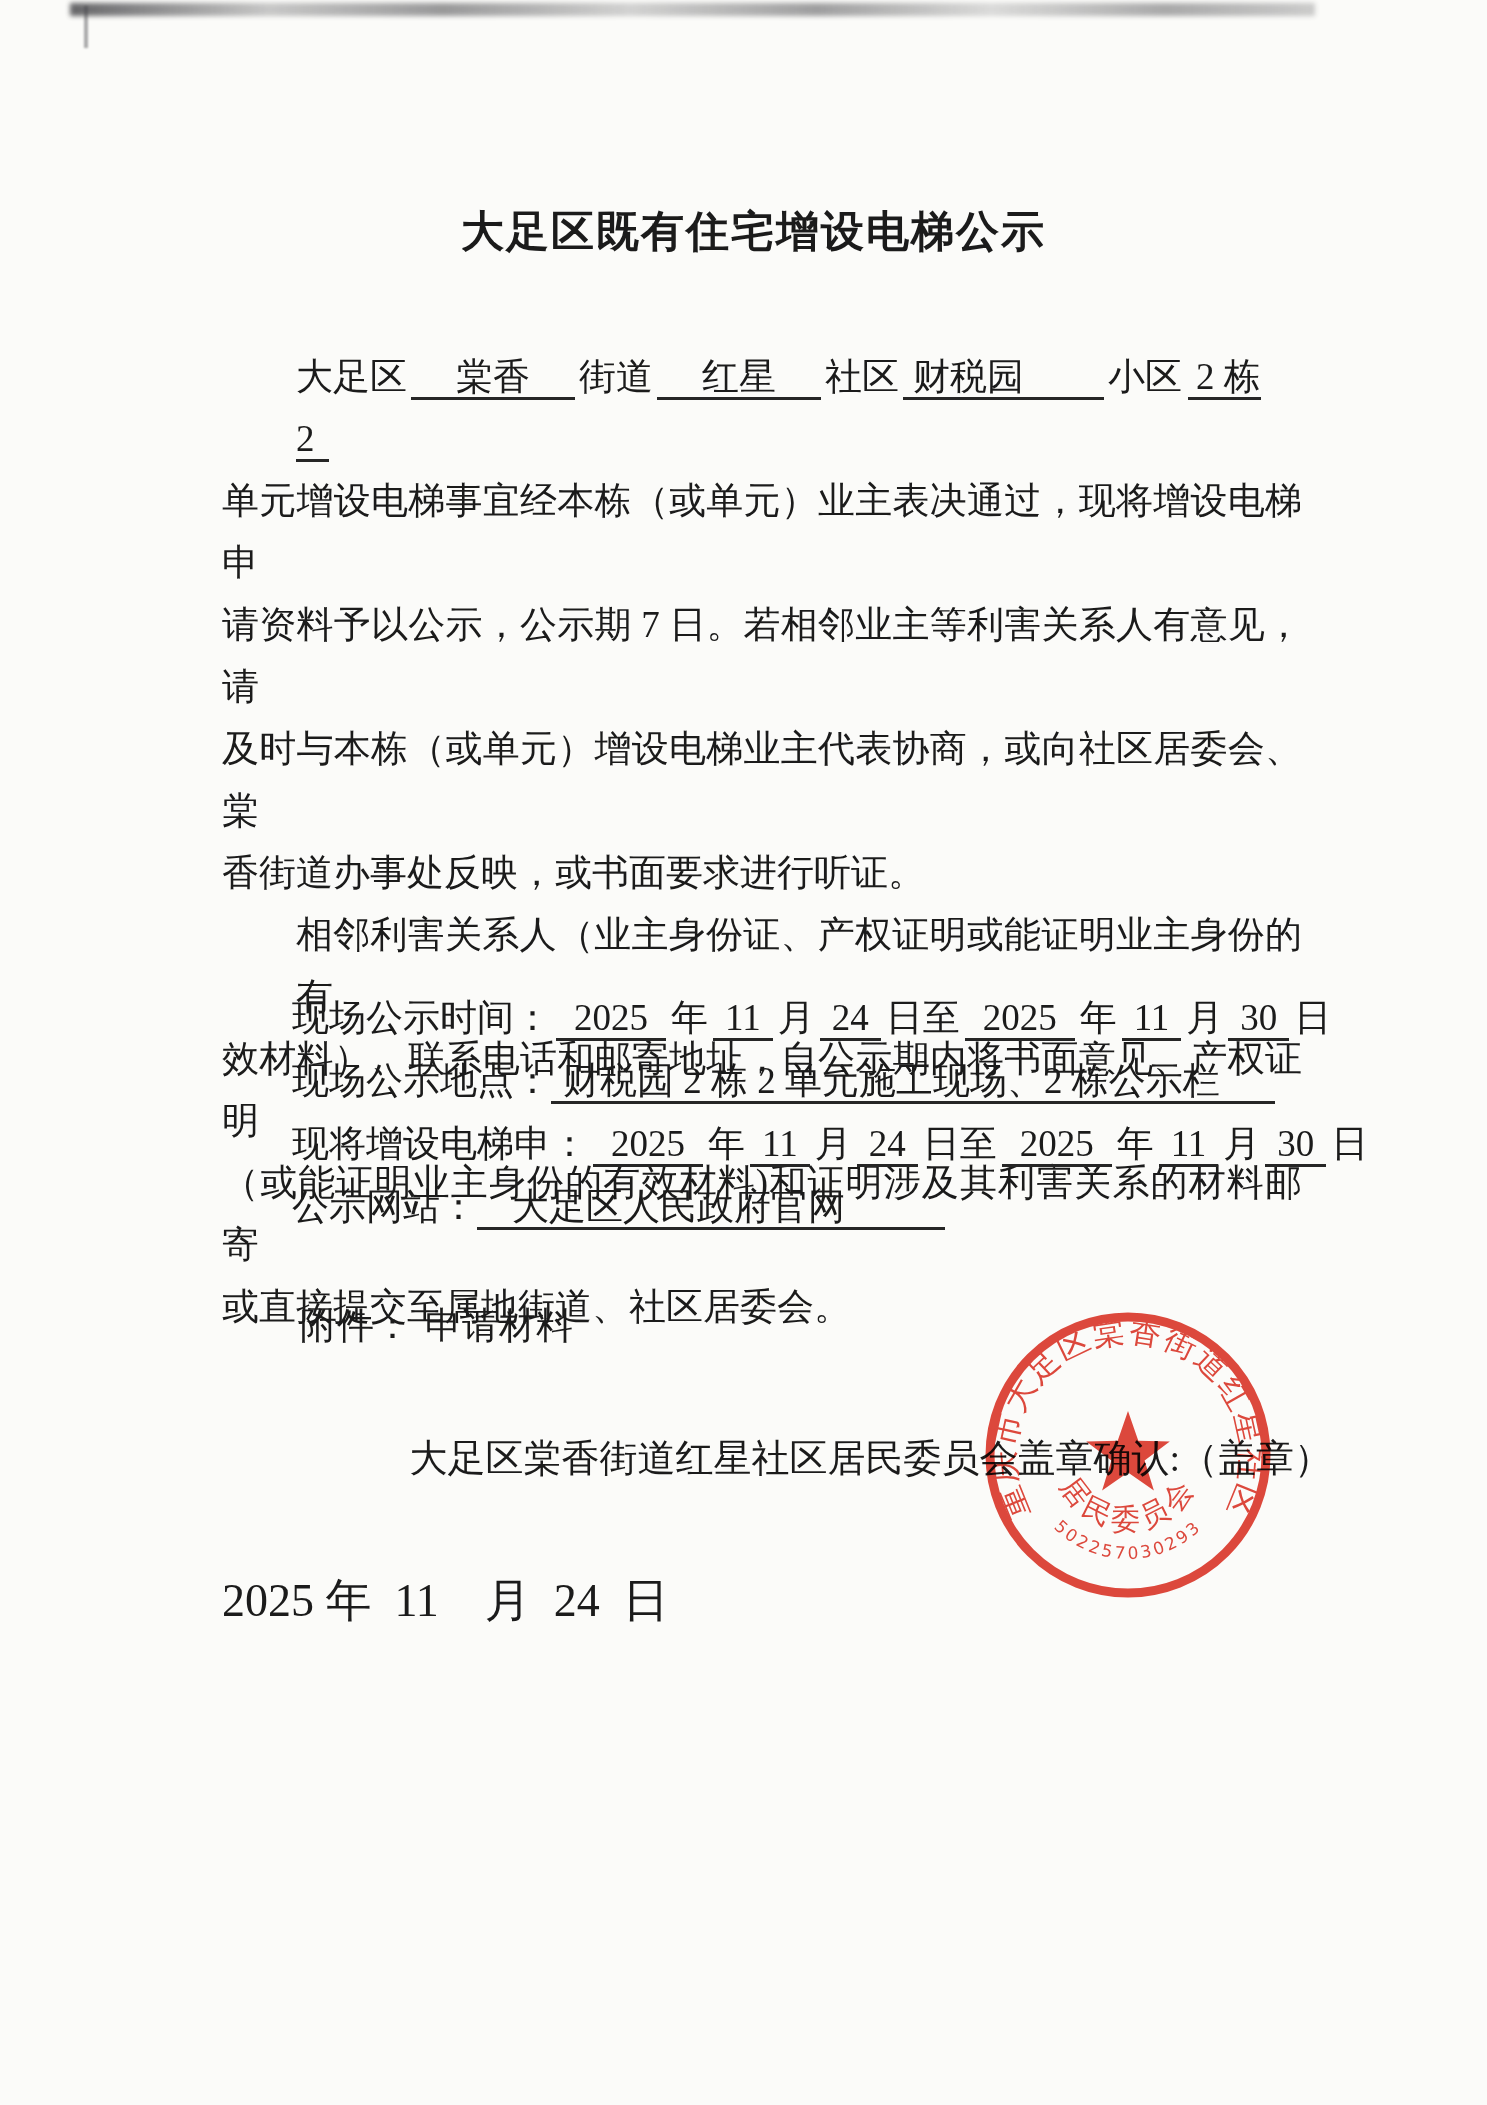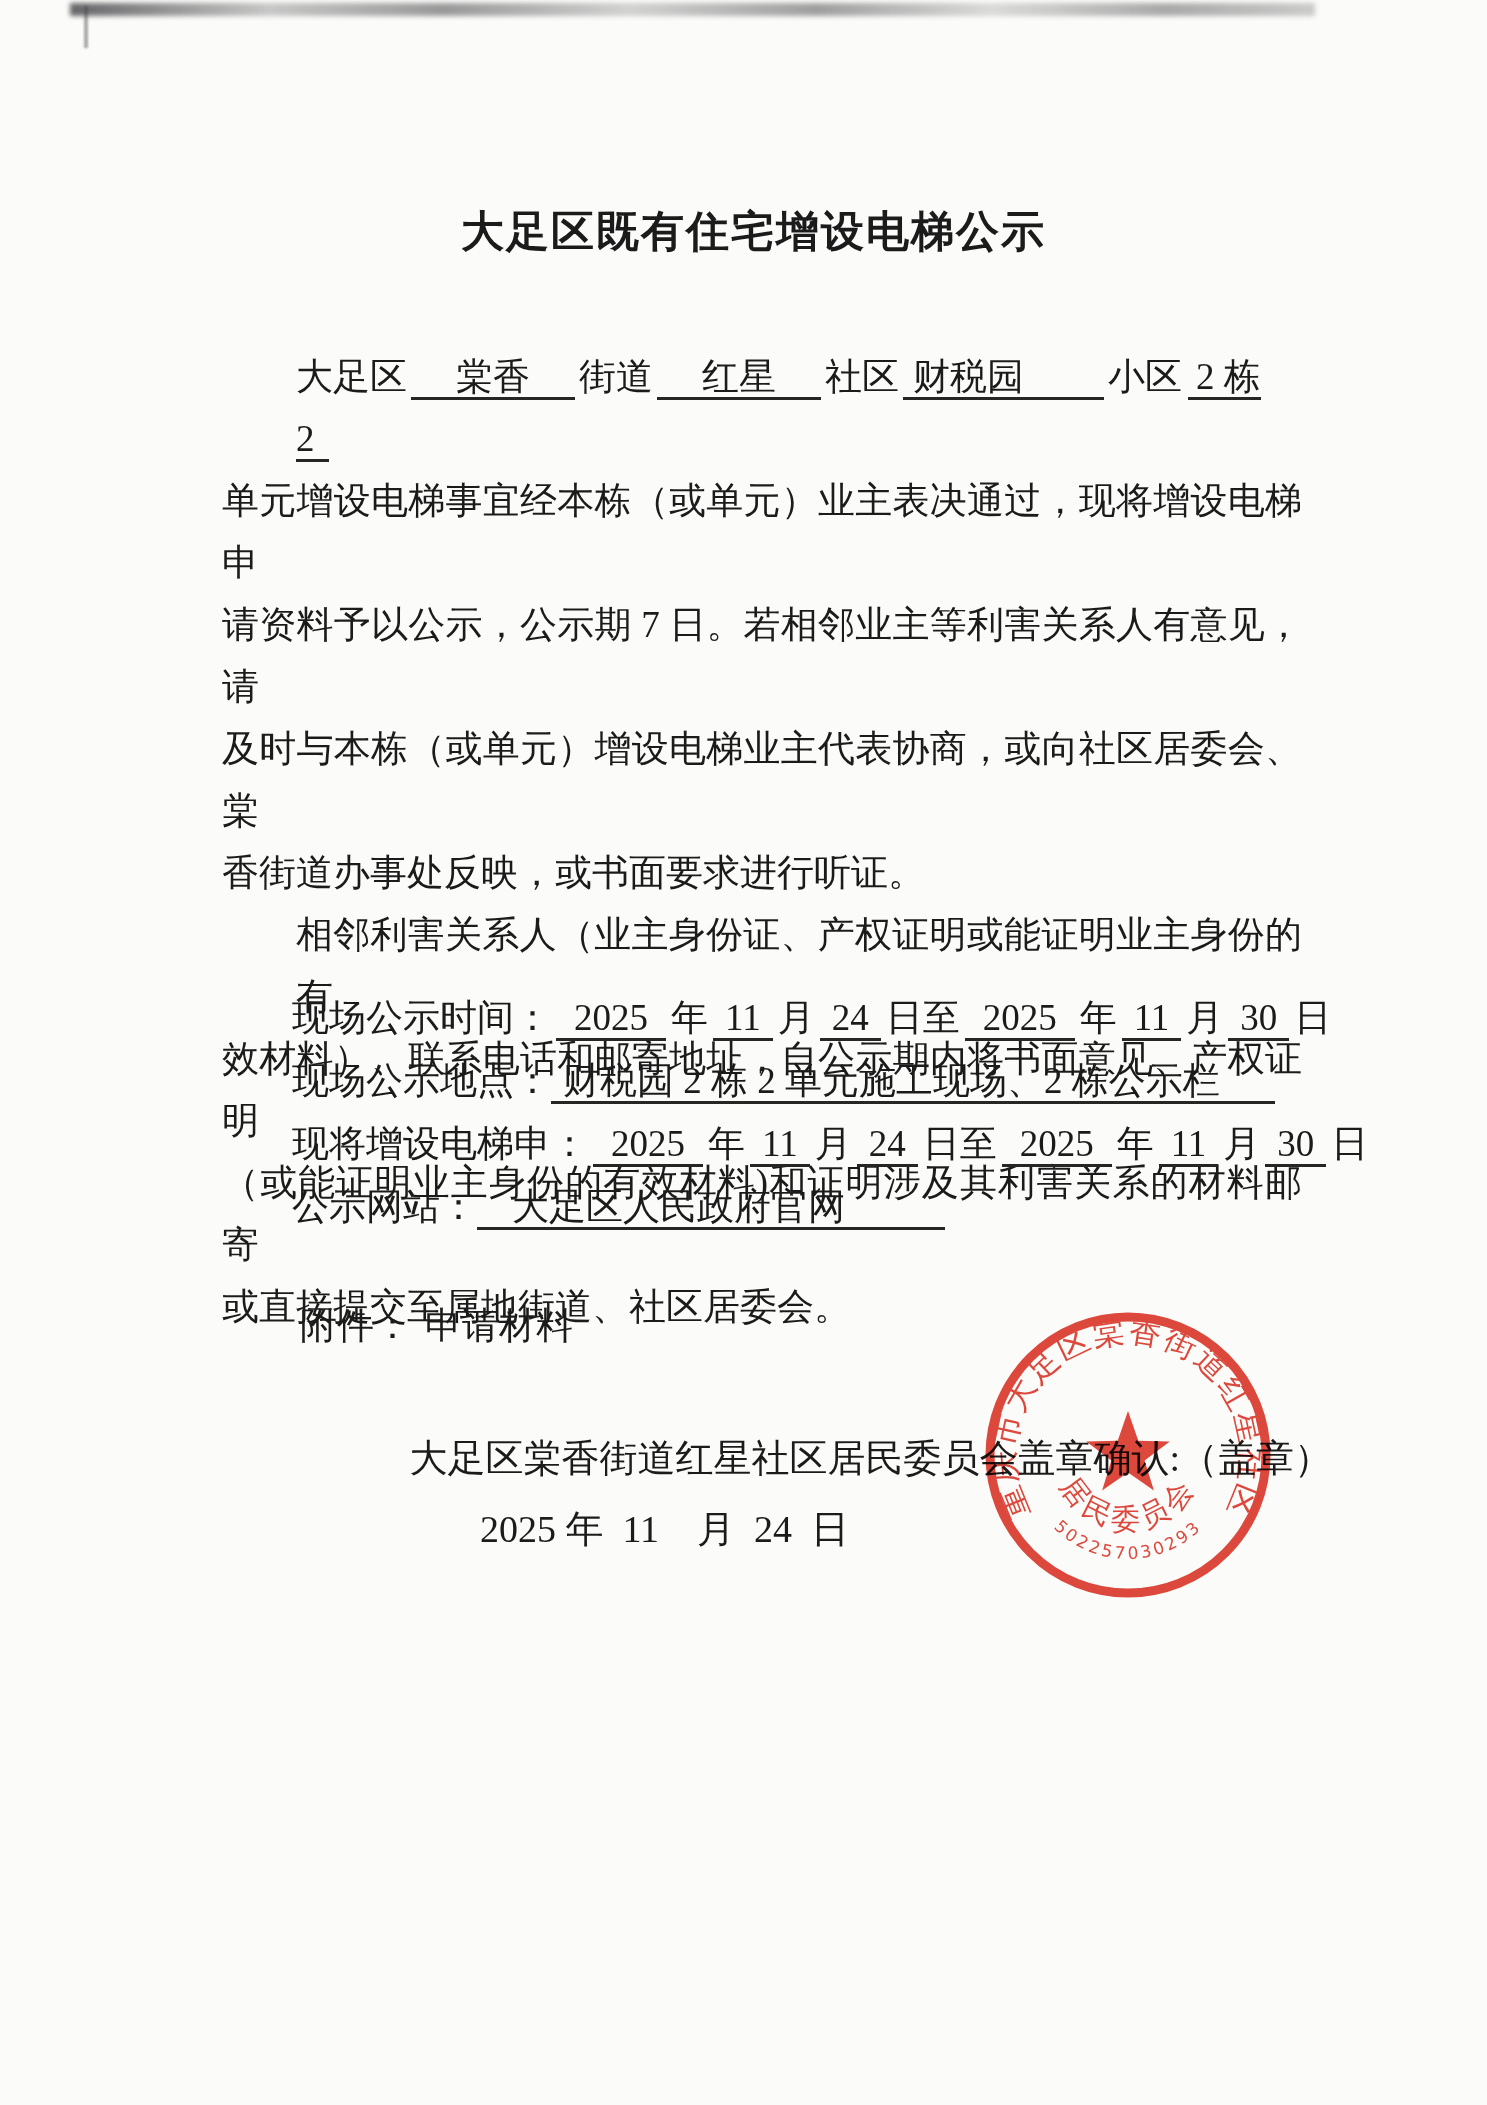--- a/index.html
+++ b/index.html
@@ -50,23 +50,23 @@
   .usite  { border-bottom:3px solid #262626; padding:0 100px 0 35px; }
 
   .attach { position:absolute; left:300px; top:1301px; font-size:37px; }
   .attach .lbl { margin-right:14px; }
 
   .signoff-committee {
     position:absolute; left:222px; top:1433px; width:1110px;
     text-align:right; font-size:38px;
   }
   .signoff-date {
-    position:absolute; left:222px; top:1504px; width:1110px;
+    position:absolute; left:222px; top:1570px; width:1110px;
     box-sizing:border-box; padding-right:225px;
-    text-align:center; font-size:38px; white-space:pre;
+    text-align:left; font-size:46px; white-space:pre;
   }
 
   .stamp {
     position:absolute; left:978px; top:1305px; width:300px; height:300px;
     mix-blend-mode:multiply; opacity:.9;
   }
 
   .footer { position:absolute; left:222px; top:1631px; font-size:37px; line-height:65px; }
   .footer .row { white-space:nowrap; }
   .footer .l4 { padding-left:28px; }

